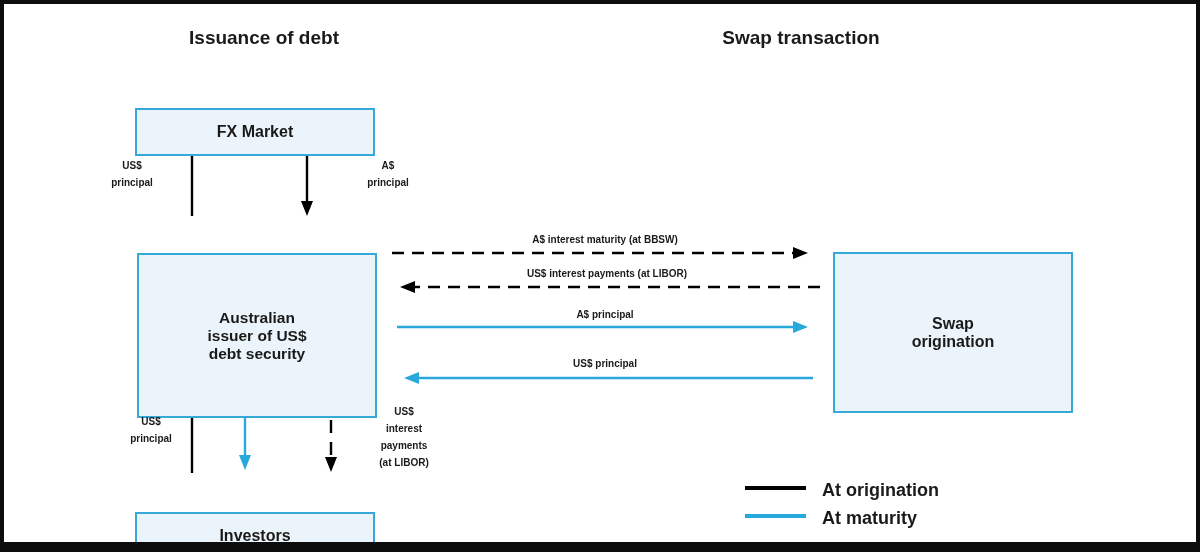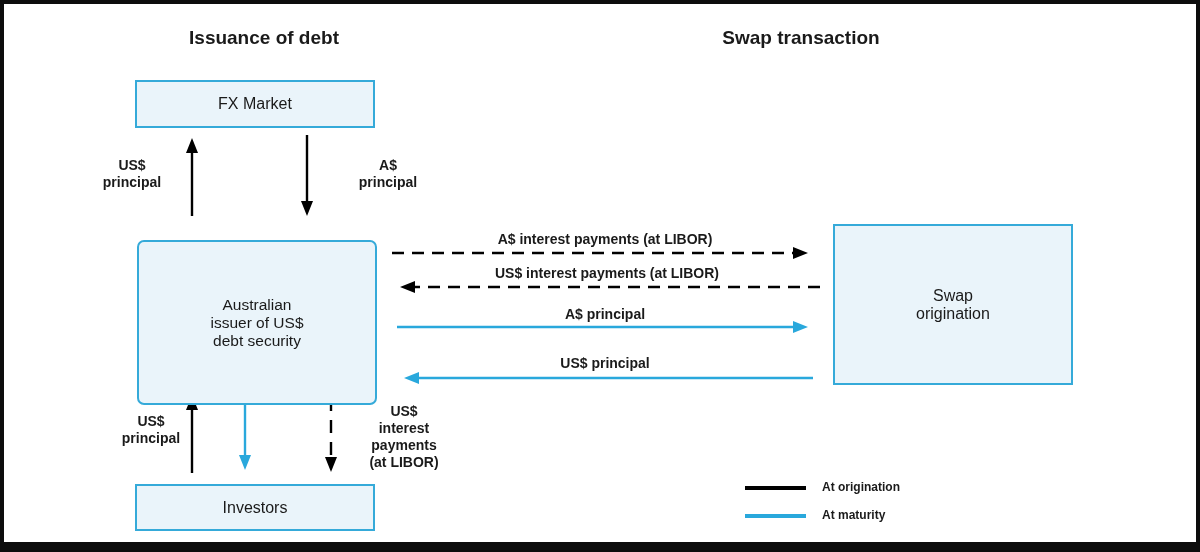--- a/index.html
+++ b/index.html
@@ -45,59 +45,60 @@
 
   .node {
     position: absolute;
     background: var(--box-fill);
     border: 2px solid var(--box-border);
     display: flex;
     align-items: center;
     justify-content: center;
     text-align: center;
     color: var(--text);
-    font-weight: 400;
+    font-weight: 700;
     font-size: 16px;
     line-height: 18px;
+    margin-top: 28px;
   }
   .node span { white-space: pre-line; }
   .node-fx        { left: 135px; top:  80px; width: 240px; height: 48px; }
-  .node-issuer    { left: 137px; top: 240px; width: 240px; height: 165px; font-size: 15.5px; border-radius: 7px; }
+  .node-issuer    { left: 137px; top: 225px; width: 240px; height: 165px; font-size: 15.5px; }
   .node-investors { left: 135px; top: 484px; width: 240px; height: 47px; }
   .node-swap      { left: 833px; top: 224px; width: 240px; height: 161px; }
 
   .sec-title {
     position: absolute;
     transform: translateX(-50%);
     font-weight: 700;
     font-size: 19px;
     color: var(--text);
     white-space: nowrap;
   }
   .lbl {
     position: absolute;
     transform: translateX(-50%);
     font-weight: 700;
-    font-size: 14px;
+    font-size: 10px;
     line-height: 17px;
     color: var(--text);
     text-align: center;
     white-space: pre-line;
   }
   .legend-swatch {
     position: absolute;
     width: 61px;
     height: 4px;
   }
   .legend-swatch.sw-0 { background: var(--origination-black); }
   .legend-swatch.sw-1 { background: var(--maturity-blue); }
   .legend-label {
     position: absolute;
     font-weight: 700;
-    font-size: 12px;
+    font-size: 18px;
     color: var(--text);
     white-space: nowrap;
   }
 </style>
 </head>
 <body>
 
 <div class="frame">
 
   <svg class="arrows-svg" viewBox="0 0 1200 552">
@@ -140,21 +141,21 @@
   <div class="node node-swap">
     <span>Swap
 origination</span>
   </div>
 
   <div class="lbl" style="left:132px; top:157px">US$
 principal</div>
   <div class="lbl" style="left:388px; top:157px">A$
 principal</div>
 
-  <div class="lbl" style="left:605px; top:231px">A$ interest payments (at LIBOR)</div>
+  <div class="lbl" style="left:605px; top:231px">A$ interest maturity (at BBSW)</div>
   <div class="lbl" style="left:607px; top:265px">US$ interest payments (at LIBOR)</div>
   <div class="lbl" style="left:605px; top:306px">A$ principal</div>
   <div class="lbl" style="left:605px; top:355px">US$ principal</div>
 
   <div class="lbl" style="left:151px; top:413px">US$
 principal</div>
   <div class="lbl" style="left:404px; top:403px">US$
 interest
 payments
 (at LIBOR)</div>

